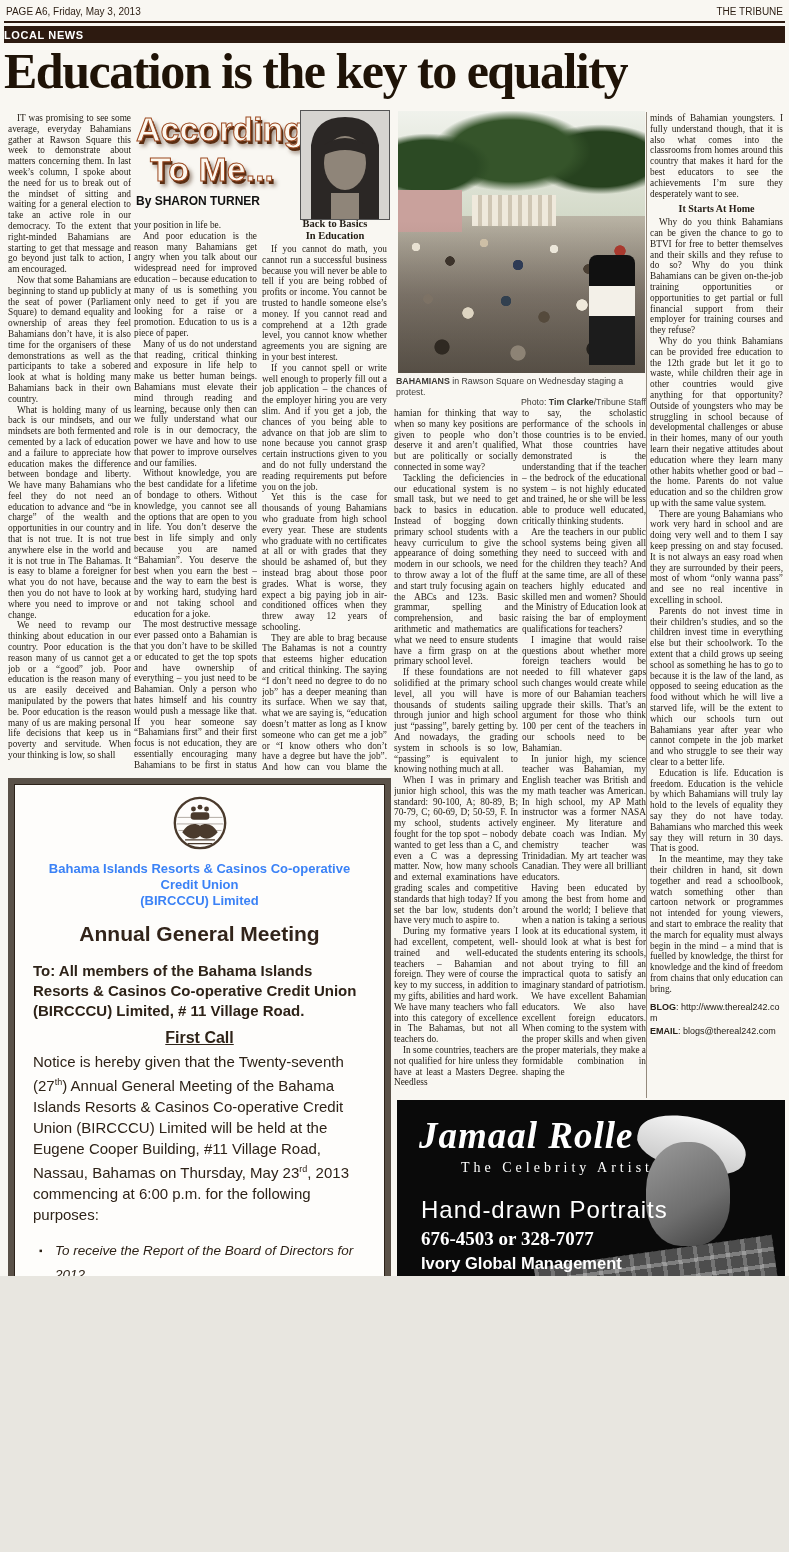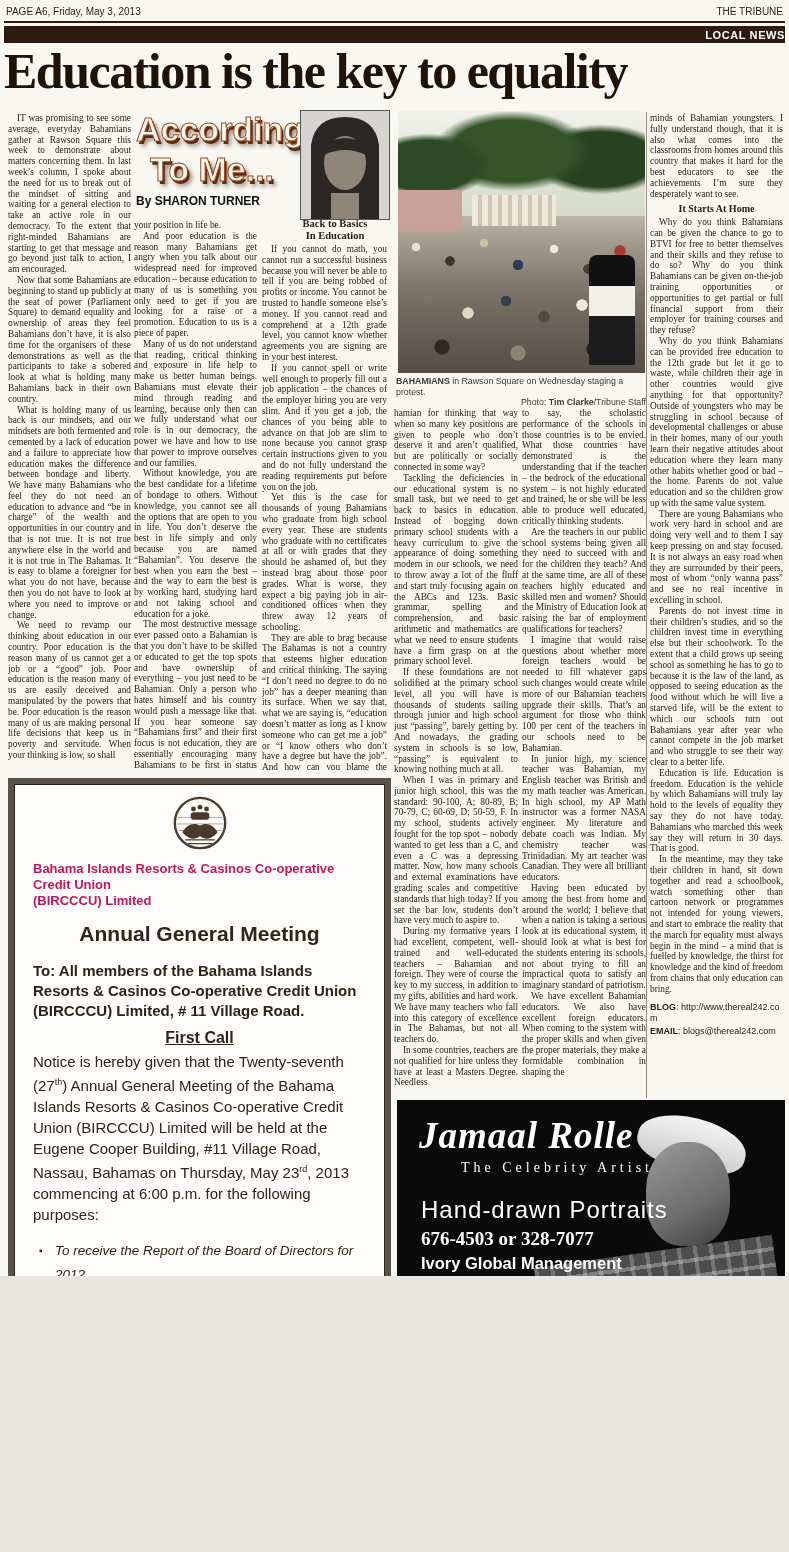--- a/index.html
+++ b/index.html
@@ -5,21 +5,21 @@
   html,body{margin:0;padding:0;background:#e8e6e0;}
   #page{position:relative;width:789px;height:1276px;background:#f9f7f2;overflow:hidden;
         font-family:"Liberation Serif","DejaVu Serif",serif;color:#262018;}
   .abs{position:absolute;}
 
   
   .mast-line{position:absolute;top:6px;left:6px;right:6px;display:flex;justify-content:space-between;
              font-family:"Liberation Sans","DejaVu Sans",sans-serif;font-size:10px;color:#2b1d12;}
   .mast-rule{position:absolute;top:21px;left:4px;right:4px;height:2px;background:var(--section_bar,#2d1a10);}
   .section-bar{position:absolute;top:26px;left:4px;right:4px;height:17px;background:var(--section_bar,#2d1a10);
-               display:flex;align-items:center;justify-content:flex-end;}
+               display:flex;align-items:center;justify-content:flex-start;}
   .section-bar span{color:#fff;font-family:"Liberation Sans","DejaVu Sans",sans-serif;
                     font-weight:bold;font-size:11px;letter-spacing:.6px;}
   .headline{position:absolute;top:42px;left:4px;width:783px;font-weight:bold;font-size:50px;
             letter-spacing:-1.5px;color:var(--headline_ink,#1f1307);white-space:nowrap;}
 
   
   .col{position:absolute;overflow:hidden;font-size:9.3px;line-height:10.8px;text-align:justify;}
   .col p.para{margin:0;text-indent:9px;}
   #c2 p.para:first-child,#c4 p.para:first-child,#c5 p.para:first-child,#c6 .grp1 p.para:first-child{text-indent:0;}
   .subhead{margin:5px 0 2px;text-align:center;font-size:10px;font-weight:bold;}
@@ -79,21 +79,21 @@
            font-family:"Liberation Sans","DejaVu Sans",sans-serif;font-size:8.8px;
            line-height:10.5px;color:#3c3a36;}
   .caption .cap2{text-align:right;}
 
   
   .cu-ad{position:absolute;left:8px;top:778px;width:383px;height:768px;background:#fefdfb;
          border:6px solid var(--ad_border,#5a5148);box-sizing:border-box;}
   .cu-inner{position:absolute;inset:0;border:1px solid #2c2219;padding:8px 18px 0;box-sizing:border-box;
             font-family:"Liberation Sans","DejaVu Sans",sans-serif;color:#2e2318;}
   .cu-logo{text-align:center;margin:2px 0 6px;}
-  .cu-org{font-weight:bold;font-size:13px;line-height:16px;color:#be185d;}
+  .cu-org{font-weight:bold;font-size:13px;line-height:16px;text-align:center;color:#3b82f6;}
   .cu-title{font-weight:bold;font-size:21px;line-height:26px;text-align:center;margin:12px 0 14px;color:#32241a;}
   .cu-addr{font-weight:bold;font-size:15px;line-height:20px;margin:0 0 8px;}
   .cu-call{font-weight:bold;font-size:16px;text-decoration:underline;text-align:center;margin:6px 0 4px;}
   .cu-body{font-size:15px;line-height:21px;margin:0 0 10px;}
   .cu-body sup,.cu-sc sup{font-size:60%;}
   ul.cu-bullets{list-style:none;margin:14px 0 10px;padding:0 0 0 6px;}
   ul.cu-bullets li{font-style:italic;font-size:13.5px;line-height:24px;padding-left:16px;position:relative;}
   ul.cu-bullets li::before{content:"▪";position:absolute;left:0;top:0;font-style:normal;font-size:10px;}
   .cu-sc{font-weight:bold;font-size:15.5px;line-height:21px;margin:2px 0 0;}
 

